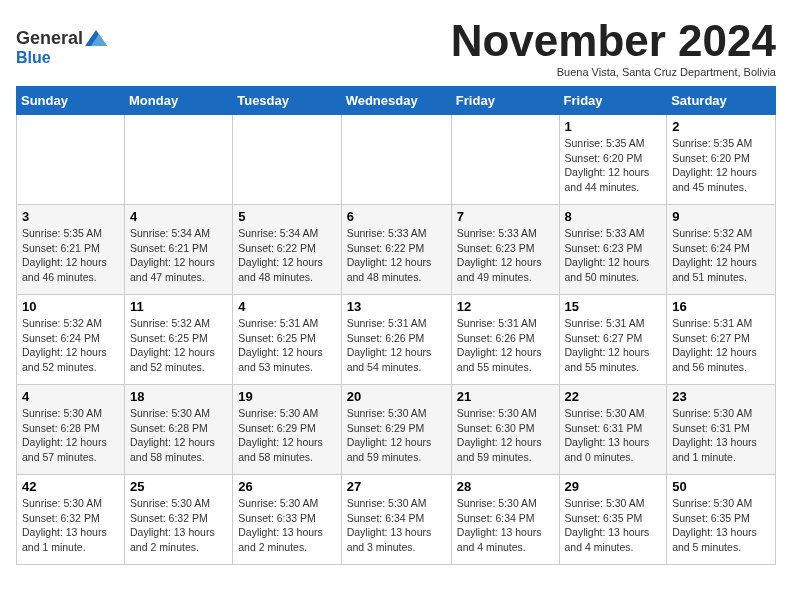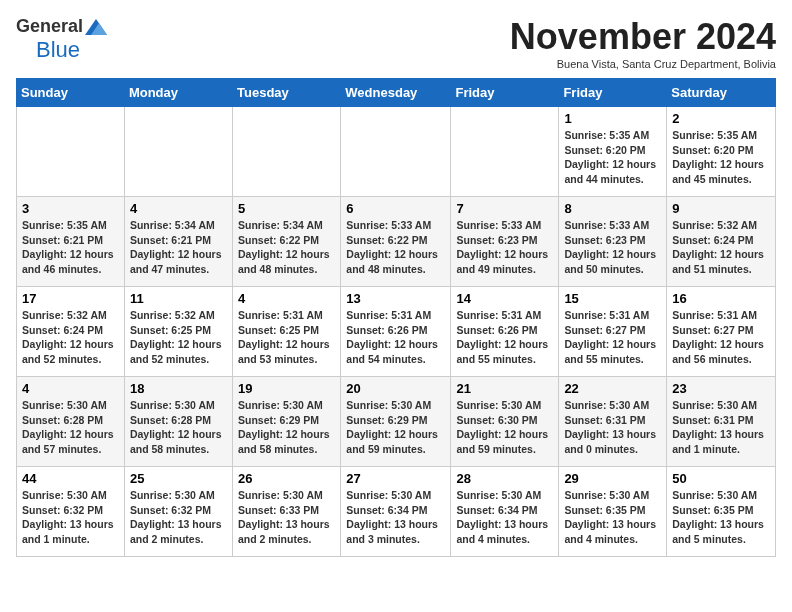--- a/index.html
+++ b/index.html
@@ -6,55 +6,54 @@
     body {
       font-family: Arial, sans-serif;
       background: #fff;
       width: 792px;
       min-height: 612px;
       padding: 16px;
     }
     .header-area {
       display: flex;
       justify-content: space-between;
-      align-items: flex-start;
+      align-items: center;
       margin-bottom: 8px;
     }
     .logo {
       display: flex;
       flex-direction: column;
       align-items: flex-start;
     }
     .logo-text-general {
       font-size: 18px;
       font-weight: bold;
       color: #333;
     }
     .logo-text-blue {
-      font-size: 22px;
-      font-weight: normal;
+      font-size: 16px;
+      font-weight: bold;
       color: #1a6bbf;
-      margin-left: 20px;
     }
     .logo-icon {
       display: inline-block;
       width: 22px;
       height: 16px;
       margin-left: 2px;
       vertical-align: middle;
     }
     .logo-row {
       display: flex;
       align-items: center;
     }
     .title-area {
       text-align: right;
     }
     .month-title {
-      font-size: 36px;
+      font-size: 44px;
       font-weight: bold;
       color: #222;
     }
     .location-title {
       font-size: 11px;
       color: #333;
     }
     table {
       width: 100%;
       border-collapse: collapse;
@@ -85,21 +84,20 @@
     .day-num {
       font-weight: bold;
       font-size: 13px;
       display: block;
       margin-bottom: 2px;
     }
     .day-info {
       font-size: 10.5px;
       color: #333;
       line-height: 1.4;
-      font-weight: bold;
     }
     .empty-cell {
       background: #fff !important;
     }
   </style>
 </head>
 <body>
 
 <div class="header-area">
   <div class="logo">
@@ -199,21 +197,21 @@
         <td>
           <span class="day-num">9</span>
           <div class="day-info" style="white-space: pre-line;">Sunrise: 5:32 AM
 Sunset: 6:24 PM
 Daylight: 12 hours
 and 51 minutes.</div>
         </td>
       </tr>
       <tr>
         <td>
-          <span class="day-num">17</span>
+          <span class="day-num">10</span>
           <div class="day-info" style="white-space: pre-line;">Sunrise: 5:32 AM
 Sunset: 6:24 PM
 Daylight: 12 hours
 and 52 minutes.</div>
         </td>
         <td>
           <span class="day-num">11</span>
           <div class="day-info" style="white-space: pre-line;">Sunrise: 5:32 AM
 Sunset: 6:25 PM
 Daylight: 12 hours
@@ -227,21 +225,21 @@
 and 53 minutes.</div>
         </td>
         <td>
           <span class="day-num">13</span>
           <div class="day-info" style="white-space: pre-line;">Sunrise: 5:31 AM
 Sunset: 6:26 PM
 Daylight: 12 hours
 and 54 minutes.</div>
         </td>
         <td>
-          <span class="day-num">14</span>
+          <span class="day-num">12</span>
           <div class="day-info" style="white-space: pre-line;">Sunrise: 5:31 AM
 Sunset: 6:26 PM
 Daylight: 12 hours
 and 55 minutes.</div>
         </td>
         <td>
           <span class="day-num">15</span>
           <div class="day-info" style="white-space: pre-line;">Sunrise: 5:31 AM
 Sunset: 6:27 PM
 Daylight: 12 hours
@@ -301,21 +299,21 @@
         <td>
           <span class="day-num">23</span>
           <div class="day-info" style="white-space: pre-line;">Sunrise: 5:30 AM
 Sunset: 6:31 PM
 Daylight: 13 hours
 and 1 minute.</div>
         </td>
       </tr>
       <tr>
         <td>
-          <span class="day-num">44</span>
+          <span class="day-num">42</span>
           <div class="day-info" style="white-space: pre-line;">Sunrise: 5:30 AM
 Sunset: 6:32 PM
 Daylight: 13 hours
 and 1 minute.</div>
         </td>
         <td>
           <span class="day-num">25</span>
           <div class="day-info" style="white-space: pre-line;">Sunrise: 5:30 AM
 Sunset: 6:32 PM
 Daylight: 13 hours

